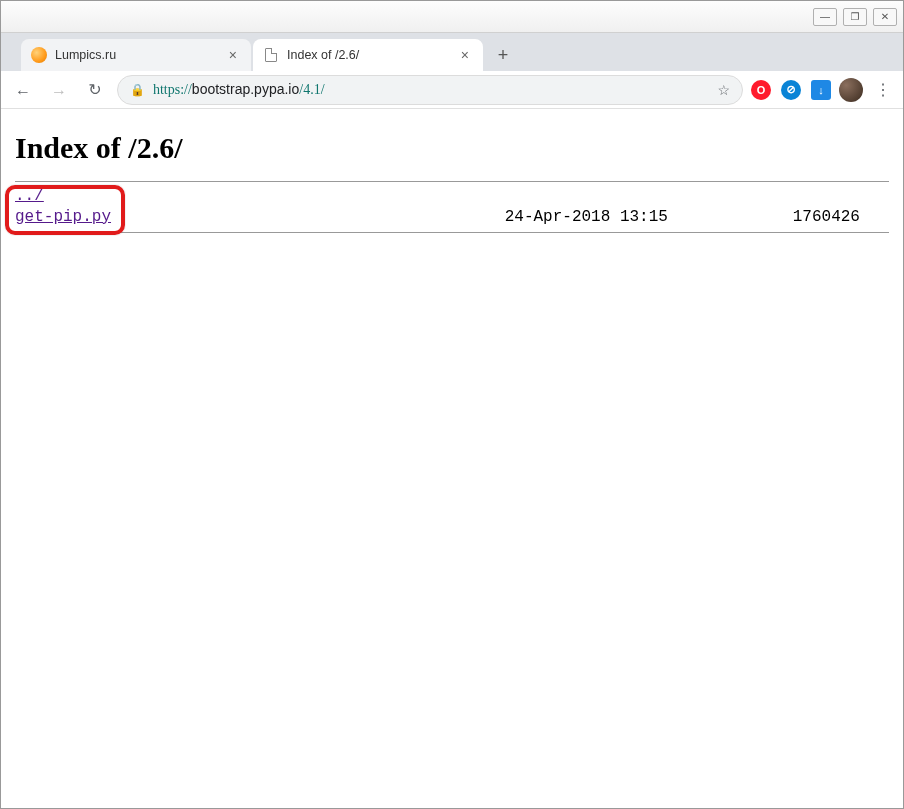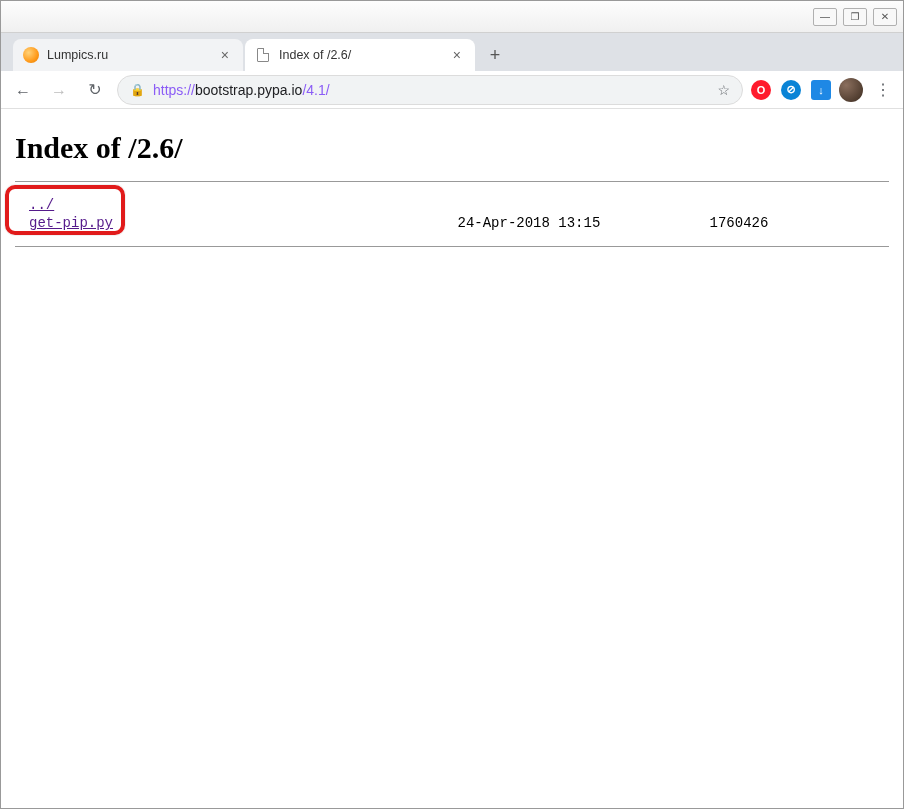--- a/index.html
+++ b/index.html
@@ -41,21 +41,21 @@
     justify-content: center;
     font-size: 10px;
     color: #555;
     cursor: pointer;
   }
   .tabstrip {
     height: 38px;
     background: #dee1e6;
     display: flex;
     align-items: flex-end;
-    padding: 0 12px;
+    padding: 0 20px;
   }
   .tab {
     height: 32px;
     min-width: 230px;
     background: #f2f3f5;
     border-radius: 8px 8px 0 0;
     display: flex;
     align-items: center;
     padding: 0 10px;
     margin-right: 2px;
@@ -100,21 +100,21 @@
     background:#f1f3f4;
     display:flex;
     align-items:center;
     padding:0 12px;
     font-size:14px;
     color:#202124;
     gap:8px;
   }
   .omnibox .lock { color:#1a8f3a; font-size:12px; }
   .omnibox .url { flex:1; }
-  .omnibox .path { color:#8b5cf6; }
+  .omnibox .path { color:#0f766e;font-family:Liberation Serif, serif; }
   .omnibox .star { color:#5f6368; cursor:pointer; }
   .ext-icons { display:flex; gap:10px; align-items:center; }
   .ext {
     width:20px;height:20px;border-radius:50%;
     display:flex;align-items:center;justify-content:center;
     font-size:11px;color:#fff;font-weight:bold;
   }
   .avatar {
     width:24px;height:24px;border-radius:50%;
     background: radial-gradient(circle at 30% 30%, #8b6f5e, #3a2a1e);
@@ -135,22 +135,22 @@
     margin: 12px 0 16px 0;
     font-weight:bold;
   }
   hr {
     border:none;
     border-top:1px solid #999;
     margin:4px 0;
   }
   pre.listing {
     font-family: "Courier New", monospace;
-    font-size:14px;
-    margin:14px;
+    font-size:16px;
+    margin:0;
     line-height:1.3;
     white-space:pre;
   }
   pre.listing a { color: #551a8b; text-decoration:underline; }
   .highlight-box {
     position:absolute;
     border:4px solid #e11b1b;
     border-radius:10px;
     box-shadow: 0 0 0 1px rgba(0,0,0,0.05);
     pointer-events:none;

